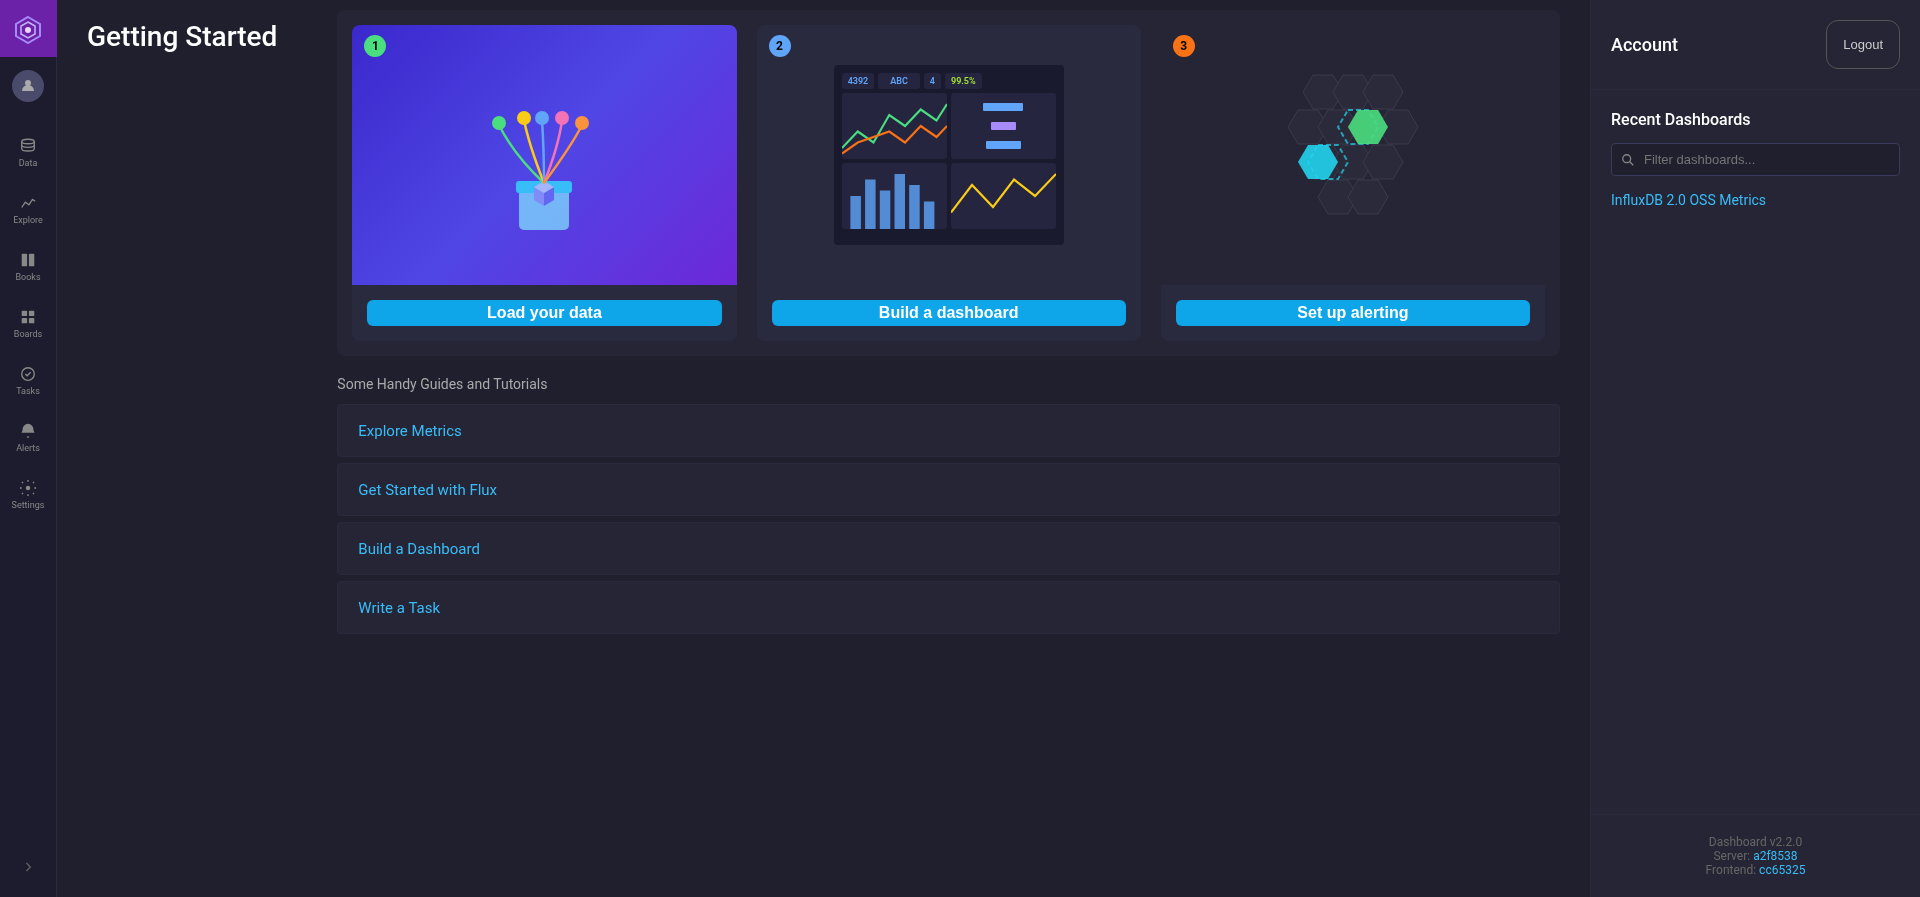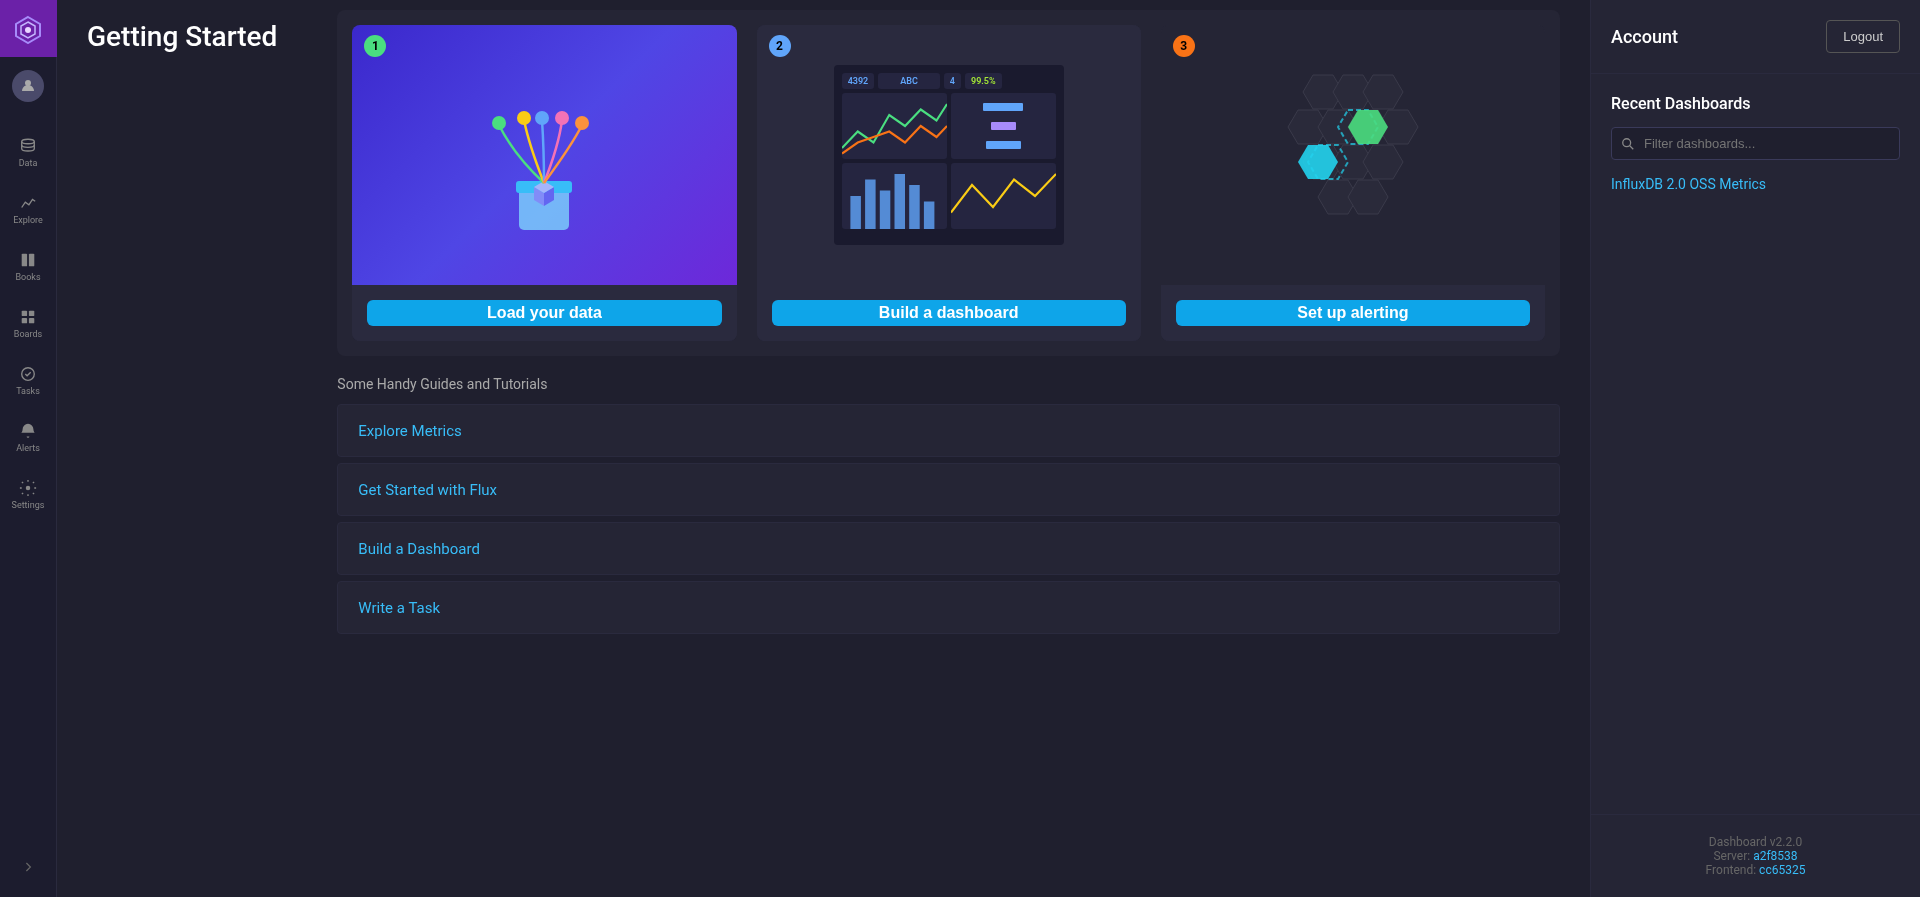--- a/index.html
+++ b/index.html
@@ -235,25 +235,25 @@
       align-items: center;
       justify-content: space-between;
       margin-bottom: 0;
     }
     .panel-section-title {
       font-size: 18px;
       font-weight: 500;
       color: #ffffff;
     }
     .logout-btn {
-      padding: 8px 16px;
+      padding: 16px 16px;
       background: transparent;
       border: 1px solid #555;
       color: #ccc;
-      border-radius: 4px;
+      border-radius: 12px;
       cursor: pointer;
       font-size: 13px;
     }
 
     .panel-recent {
       padding: 20px;
       flex: 1;
     }
     .panel-recent-title {
       font-size: 16px;
@@ -439,21 +439,21 @@
       </div>
 
       <div class="card card-2">
         <div class="card-visual">
           <span class="card-number card-number-2">2</span>
 
           <div style="background:#1a1a2e; border-radius:4px; padding:8px; width:230px; height:180px;text-align:center;">
 
             <div style="display:flex; gap:4px; margin-bottom:4px;">
               <div style="background:#252540; border-radius:3px; padding:3px 6px; font-size:9px; color:#60a5fa; font-weight:600;">4392</div>
-              <div style="background:#252540; border-radius:3px; padding:3px 22px; font-size:9px; color:#60a5fa; font-weight:600;">ABC</div>
+              <div style="background:#252540; border-radius:3px; padding:3px 12px; font-size:9px; color:#60a5fa; font-weight:600;">ABC</div>
               <div style="background:#252540; border-radius:3px; padding:3px 6px; font-size:9px; color:#60a5fa; font-weight:600;">4</div>
               <div style="background:#252540; border-radius:3px; padding:3px 6px; font-size:9px; color:#a3e635; font-weight:600;">99.5%</div>
             </div>
 
             <div style="display:grid; grid-template-columns:1fr 1fr; grid-template-rows:1fr 1fr; gap:4px; height:calc(100% - 28px);">
 
               <div style="background:#252540; border-radius:3px; overflow:hidden;">
                 <svg width="100%" height="100%" viewBox="0 0 100 60" preserveAspectRatio="none">
                   <polyline points="0,50 15,35 30,45 45,20 60,30 75,15 90,25 100,10" fill="none" stroke="#4ade80" stroke-width="2"></polyline>
                   <polyline points="0,55 15,45 30,40 45,35 60,45 75,30 90,40 100,30" fill="none" stroke="#f97316" stroke-width="2"></polyline>

